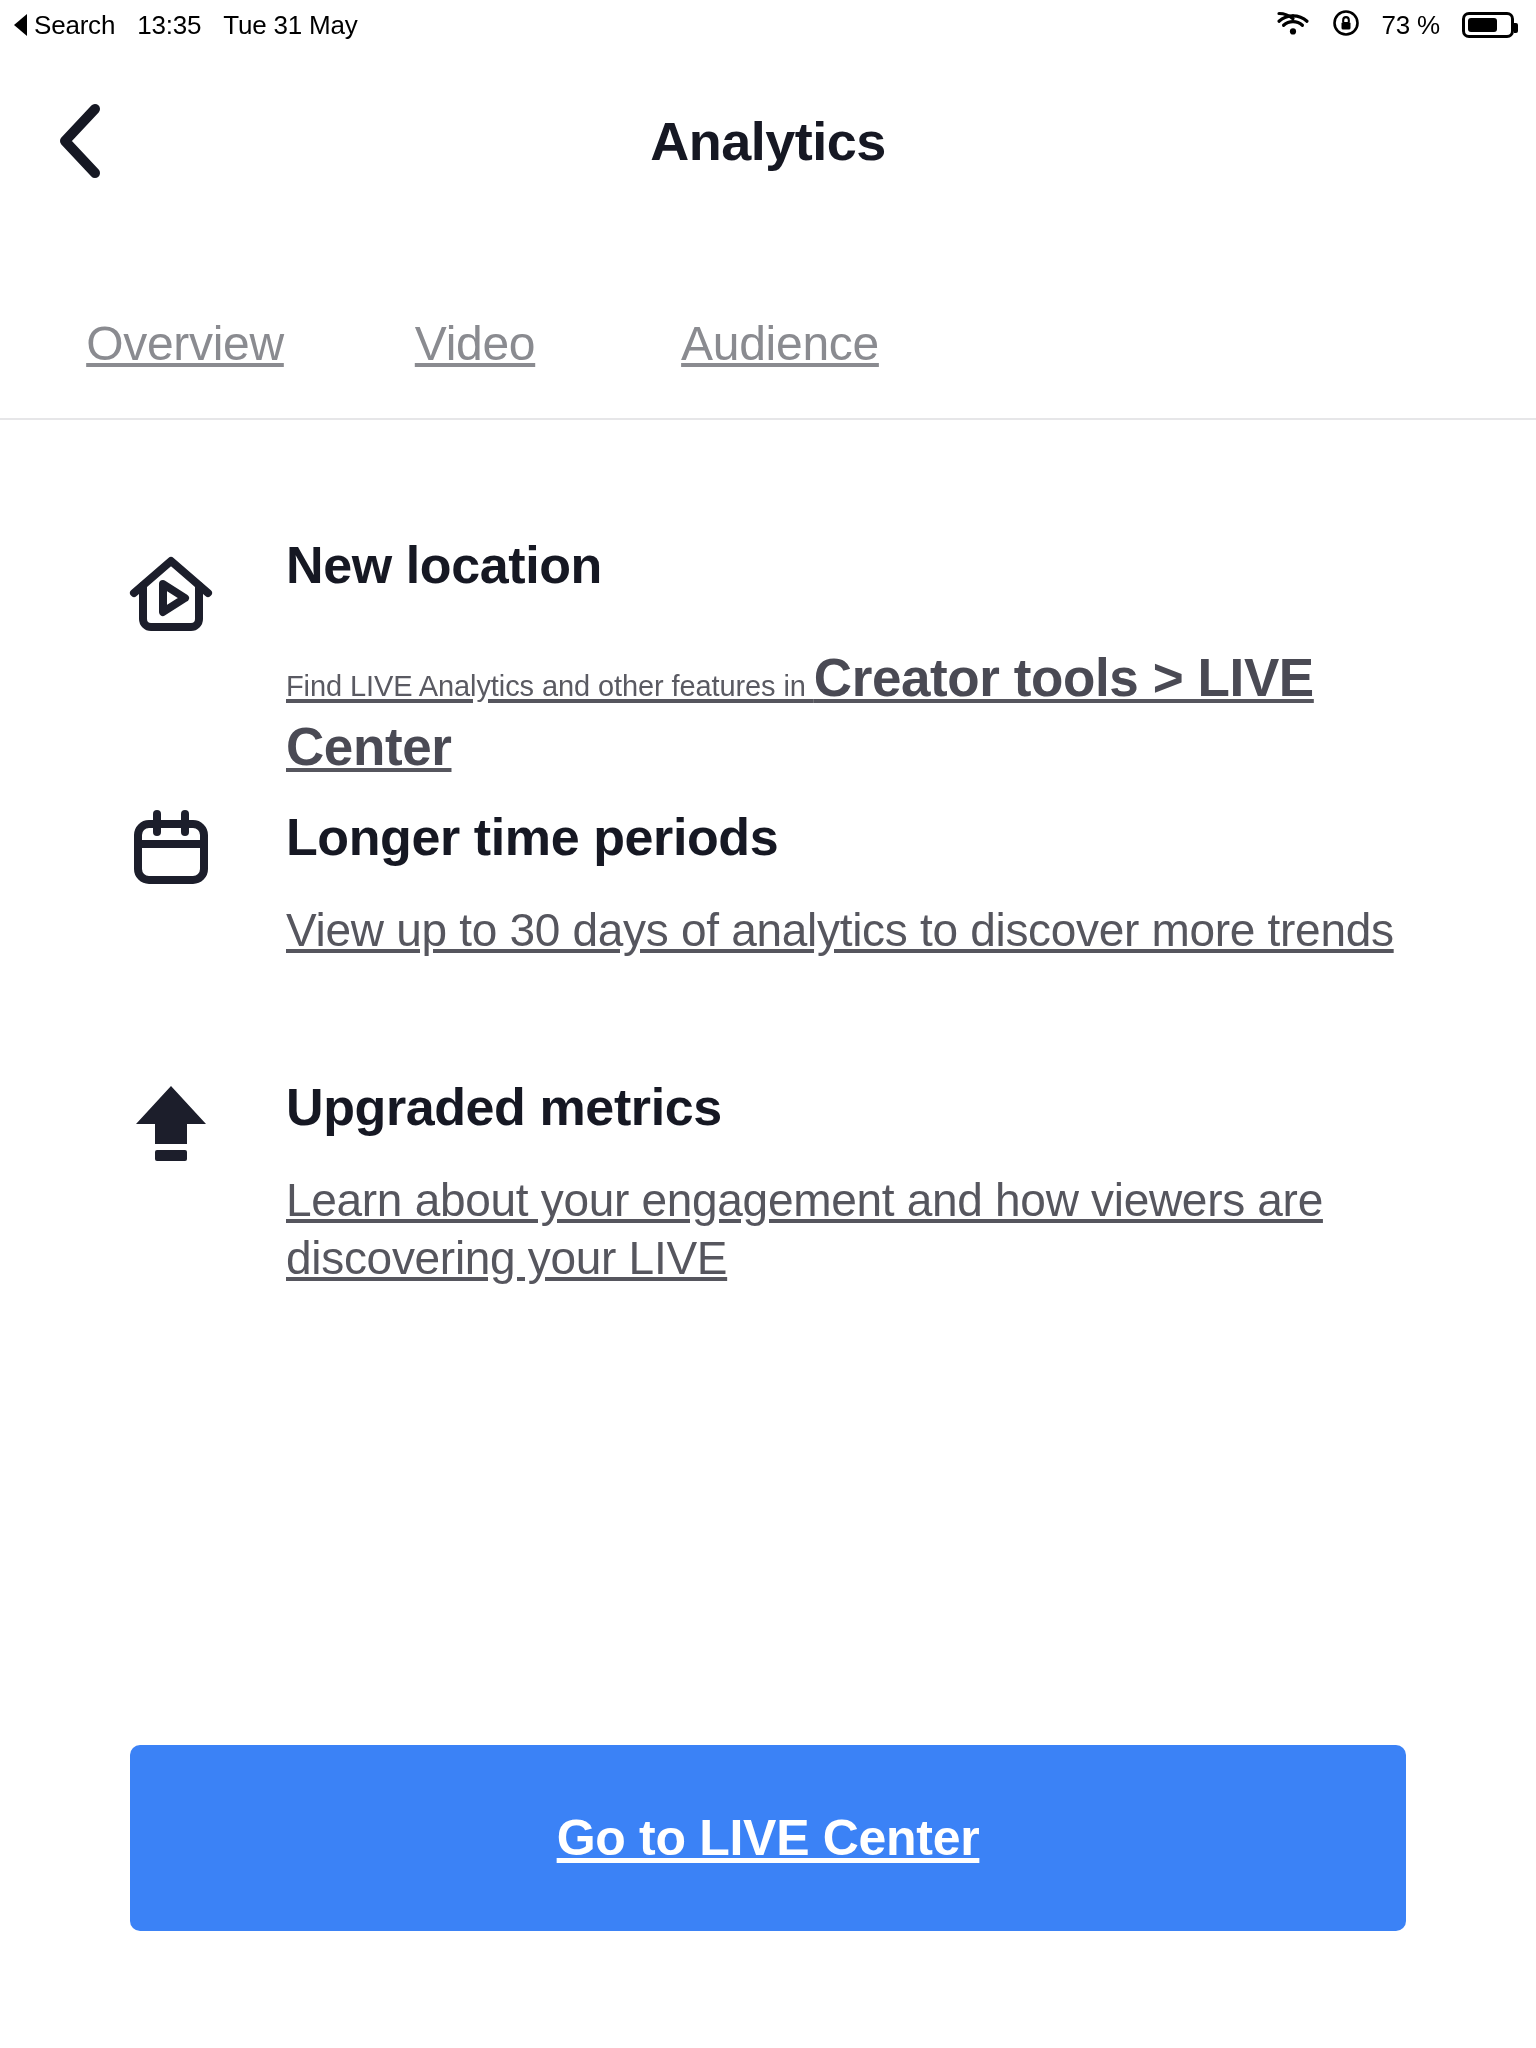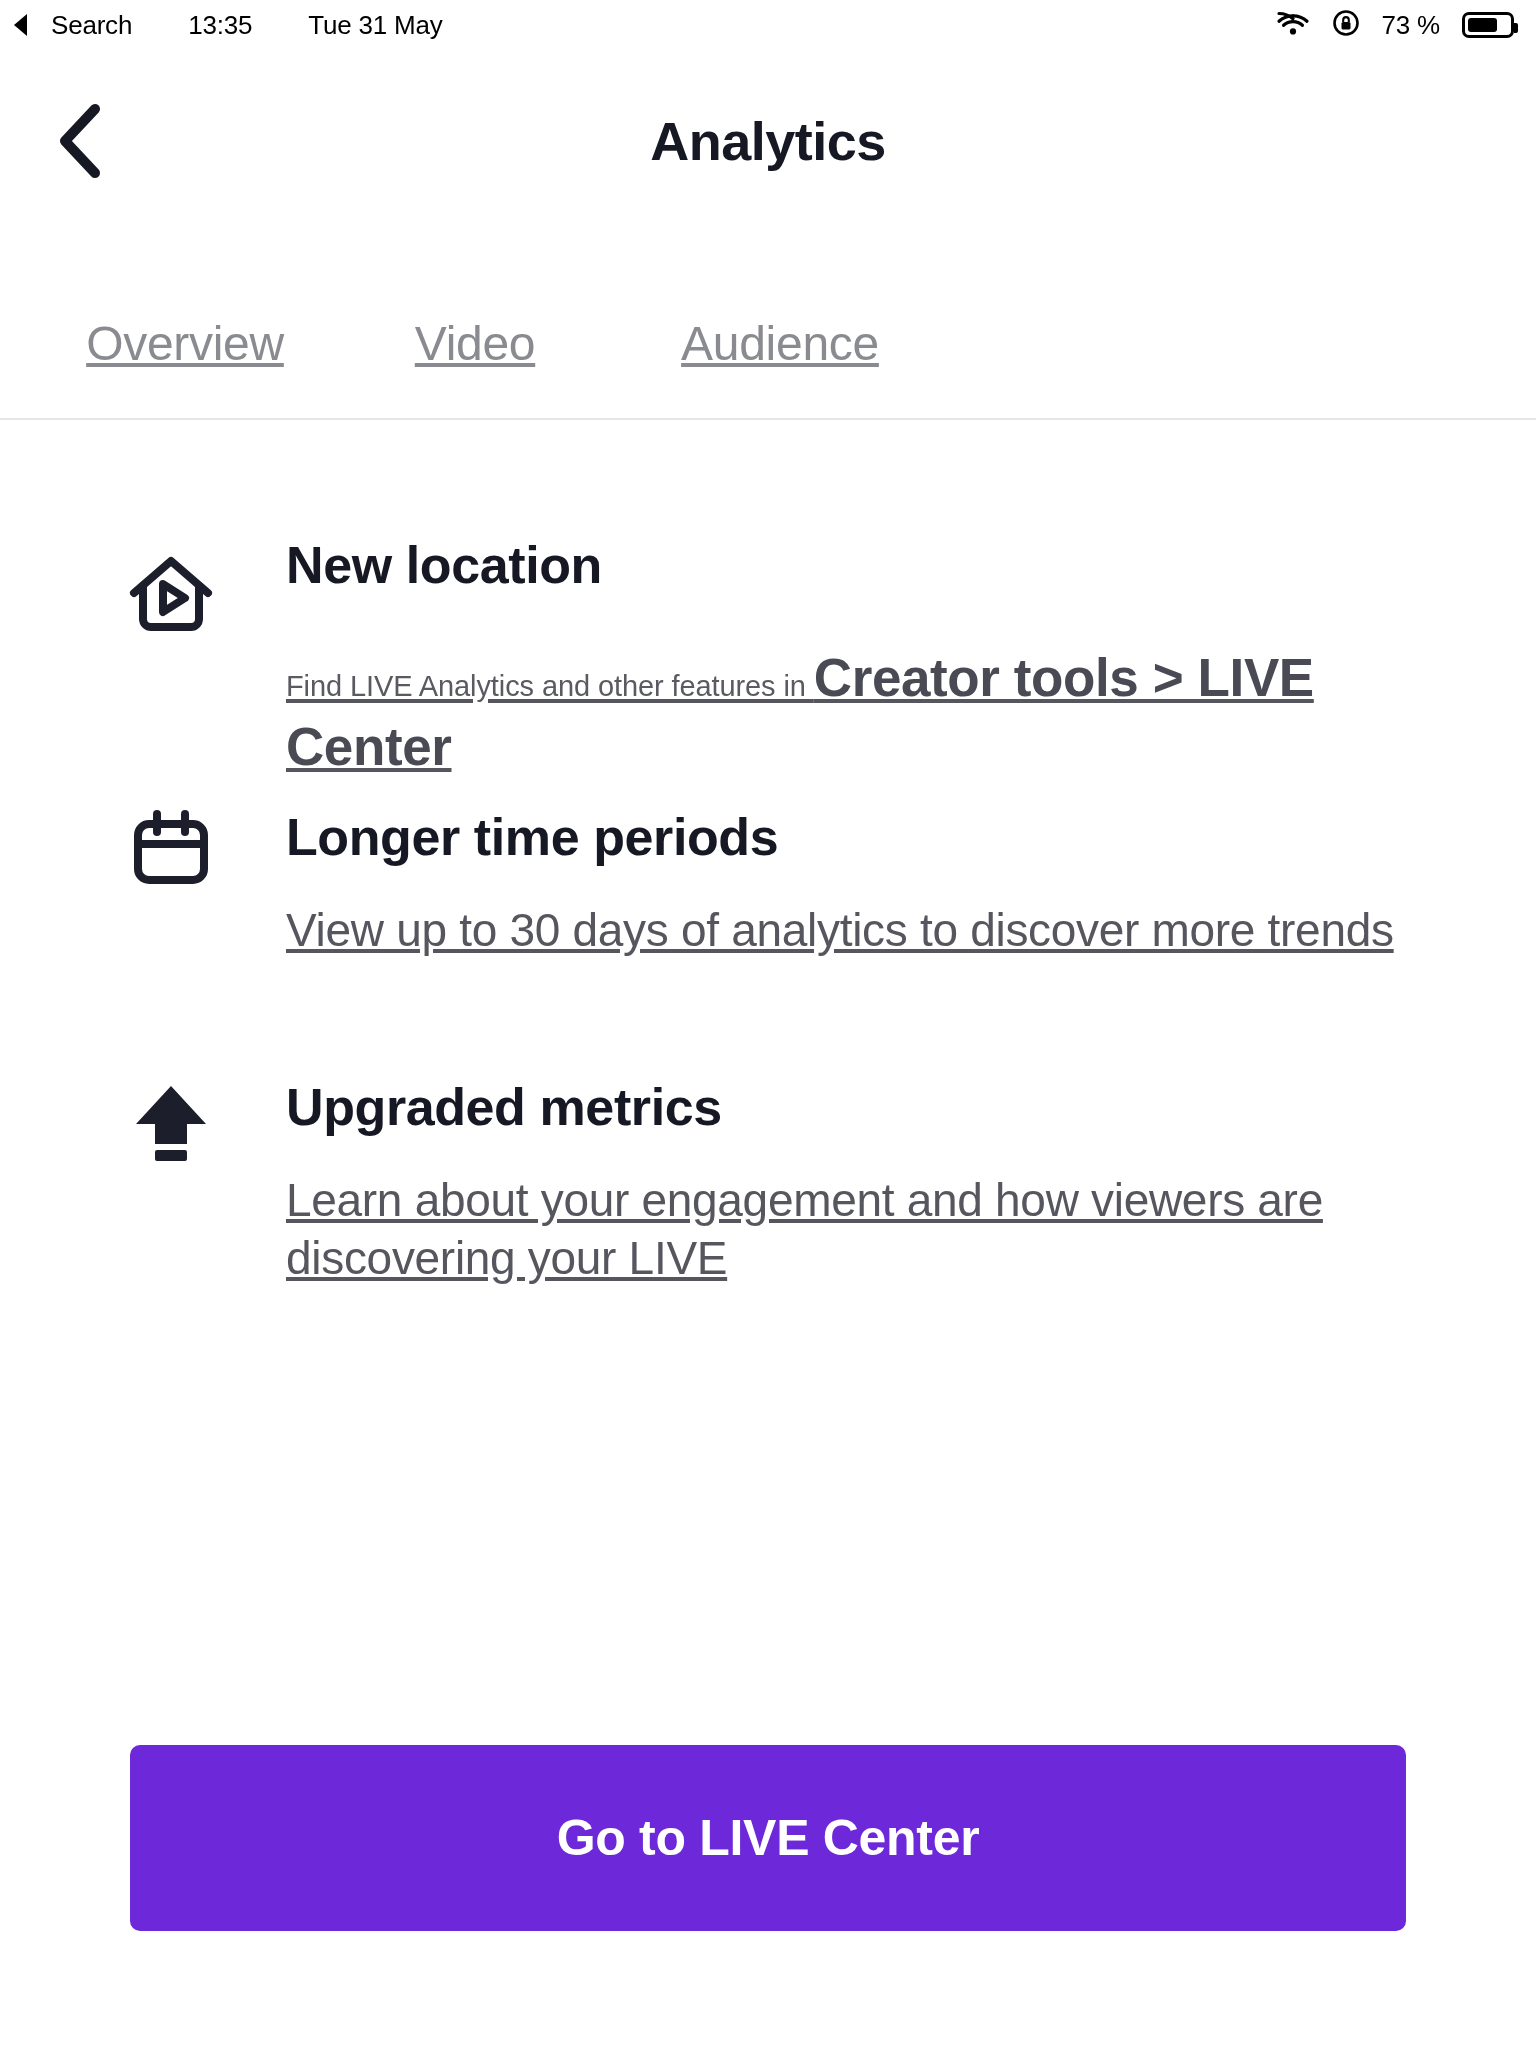--- a/index.html
+++ b/index.html
@@ -10,21 +10,21 @@
     overflow:hidden;
   }
 
   
   .statusbar {
     position:absolute; top:0; left:0; width:1536px; height:50px;
     display:flex; align-items:center; justify-content:space-between;
     padding:0 22px 0 14px;
     color:#000;
   }
-  .sb-left { display:flex; align-items:center; gap:17px; }
+  .sb-left { display:flex; align-items:center; gap:0; }
   .sb-back-tri {
     width:0; height:0;
     border-top:11px solid transparent;
     border-bottom:11px solid transparent;
     border-right:13px solid #000;
     margin-right:7px;
   }
   .sb-text { font-size:26px; letter-spacing:-0.2px; line-height:1; }
   .sb-gap { width:22px; display:inline-block; }
   .sb-right { display:flex; align-items:center; gap:22px; }
@@ -225,13 +225,13 @@
         <path d="M41 6 L76 44 H57 V64 H25 V44 H6 Z" fill="#1c1e2b"></path>
         <rect x="25" y="70" width="32" height="11" rx="2" fill="#1c1e2b"></rect>
       </svg>
     </span>
     <div class="fhead">Upgraded metrics</div>
     <div class="fbody">Learn about your engagement and how viewers are discovering your LIVE</div>
   </div>
 
 </div>
 
-<button class="cta" style="background: #6d28d9; color: rgb(255, 255, 255);">Go to LIVE Center</button>
+<button class="cta" style="background: #3b82f6; color: rgb(255, 255, 255); text-decoration: underline;">Go to LIVE Center</button>
 
 </body></html>

